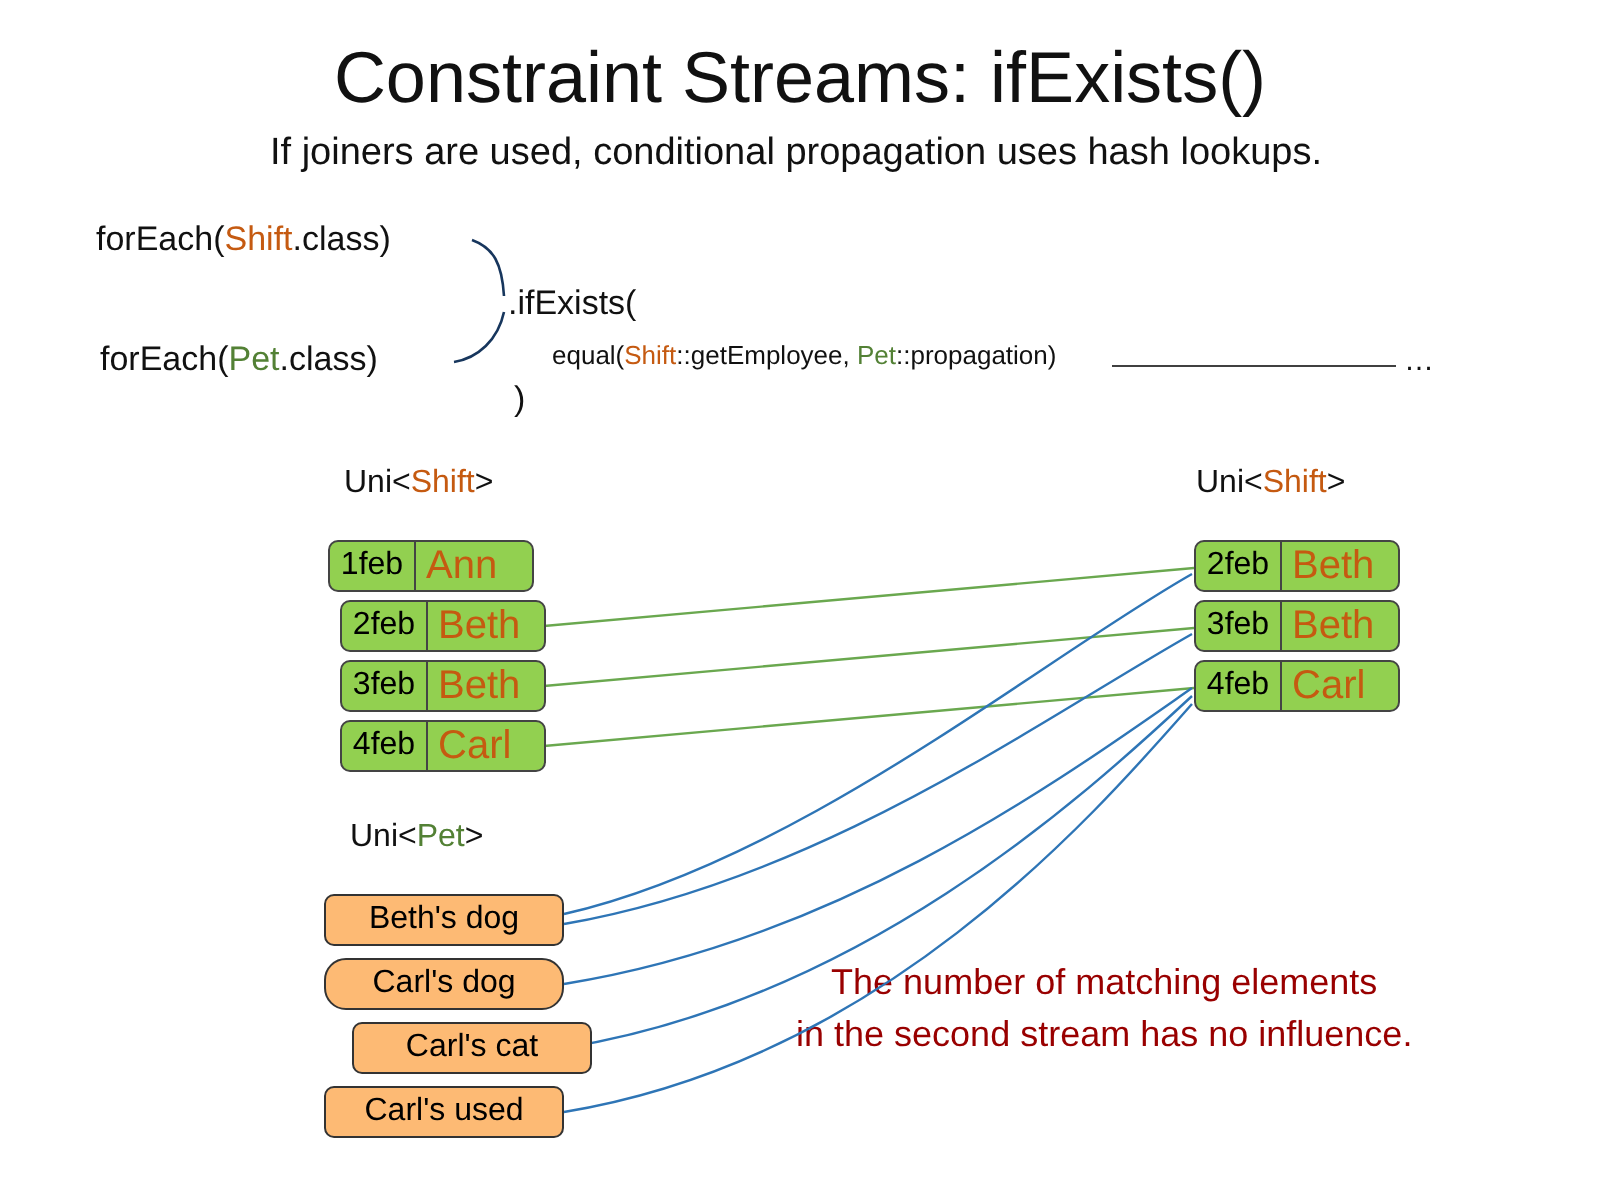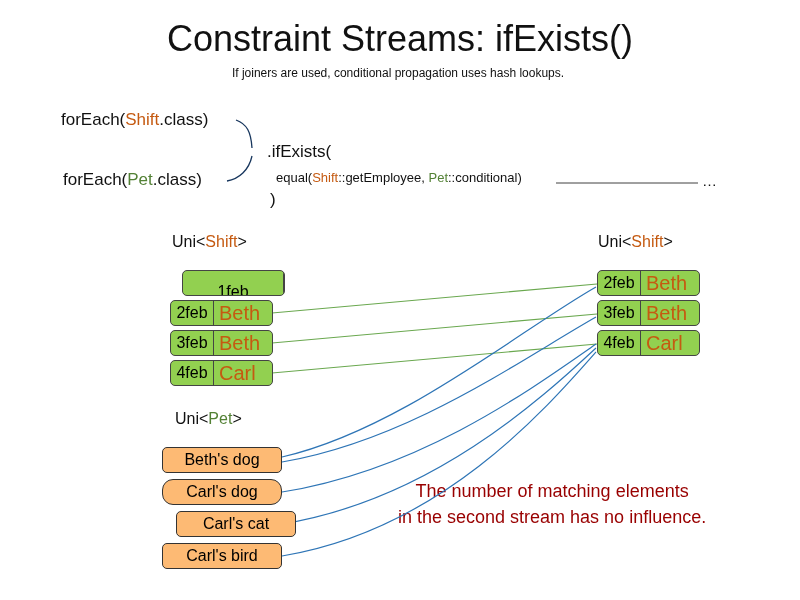--- a/index.html
+++ b/index.html
@@ -2,22 +2,22 @@
 <html><head>
 <meta charset="utf-8">
 <style>
   html,body{margin:0;padding:0;}
   body{
     width:800px;height:600px;position:relative;background:#ffffff;
     font-family:"Liberation Sans",sans-serif;color:#000;overflow:hidden;
   }
   .abs{position:absolute;}
   .title{top:18px;left:0;width:800px;text-align:center;font-size:36px;color:#111;}
-  .subtitle{top:66px;left:0;width:796px;text-align:center;font-size:12px;color:#111;}
-  .code{font-size:17px;color:#111;white-space:nowrap;margin-left:13px;}
+  .subtitle{top:66px;left:0;width:796px;text-align:center;font-size:19px;color:#111;}
+  .code{font-size:17px;color:#111;white-space:nowrap;}
   .code-small{font-size:13px;color:#111;white-space:nowrap;}
   .shift-colored{color:#c55a11;}
   .pet-colored{color:#538135;}
   .uni-label{font-size:16px;color:#111;white-space:nowrap;text-align:right;}
   svg.lines{top:0;left:0;pointer-events:none;z-index:1;}
   .shift-row{
     display:flex;align-items:stretch;width:101px;height:24px;
     background:#92d050;border:1.5px solid #444;border-radius:5px;
     z-index:2;overflow:hidden;
   }
@@ -60,29 +60,29 @@
 
 <div class="abs title">Constraint Streams: ifExists()</div>
 <div class="abs subtitle">If joiners are used, conditional propagation uses hash lookups.</div>
 
 <div class="abs code" style="top:110px;left:48px;"><span>forEach(</span><span class="shift-colored">Shift</span><span>.class)</span></div>
 
 <div class="abs code" style="top:170px;left:50px;text-align:right;"><span>forEach(</span><span class="pet-colored">Pet</span><span>.class)</span></div>
 
 <div class="abs code" style="top:142px;left:254px;">.ifExists(</div>
 
-<div class="abs code-small" style="top:170px;left:276px;"><span>equal(</span><span class="shift-colored">Shift</span><span>::getEmployee, </span><span class="pet-colored">Pet</span><span>::conditional)</span></div>
+<div class="abs code-small" style="top:170px;left:276px;"><span>equal(</span><span class="shift-colored">Shift</span><span>::getEmployee, </span><span class="pet-colored">Pet</span><span>::propagation)</span></div>
 
 <div class="abs ellipsis" style="top:172px;left:702px;">…</div>
 
 <div class="abs code" style="top:190px;left:257px;">)</div>
 
 <div class="abs uni-label" style="top:233px;left:172px;"><span>Uni&lt;</span><span class="shift-colored">Shift</span><span>&gt;</span></div>
 
-<div class="abs shift-row" style="top:270px;left:182px;flex-direction:column;">
+<div class="abs shift-row" style="top:270px;left:164px;">
   <span class="date-cell">1feb</span>
   <span class="emp-cell">Ann</span>
 </div>
 <div class="abs shift-row" style="top:300px;left:170px;">
   <span class="date-cell">2feb</span>
   <span class="emp-cell">Beth</span>
 </div>
 <div class="abs shift-row" style="top:330px;left:170px;">
   <span class="date-cell">3feb</span>
   <span class="emp-cell">Beth</span>
@@ -105,18 +105,18 @@
 <div class="abs shift-row" style="top:330px;left:597px;">
   <span class="date-cell">4feb</span>
   <span class="emp-cell">Carl</span>
 </div>
 
 <div class="abs uni-label" style="top:410px;left:175px;"><span>Uni&lt;</span><span class="pet-colored">Pet</span><span>&gt;</span></div>
 
 <div class="abs pet-row" style="top:447px;left:162px;">Beth's dog</div>
 <div class="abs pet-row" style="top:479px;left:162px;border-radius:11px;">Carl's dog</div>
 <div class="abs pet-row" style="top:511px;left:176px;">Carl's cat</div>
-<div class="abs pet-row" style="top:543px;left:162px;">Carl's bird</div>
+<div class="abs pet-row" style="top:543px;left:162px;">Carl's used</div>
 
 <div class="abs note" style="top:478px;left:398px;text-align:center;">
   <div>The number of matching elements</div>
   <div>in the second stream has no influence.</div>
 </div>
 
 </body></html>

